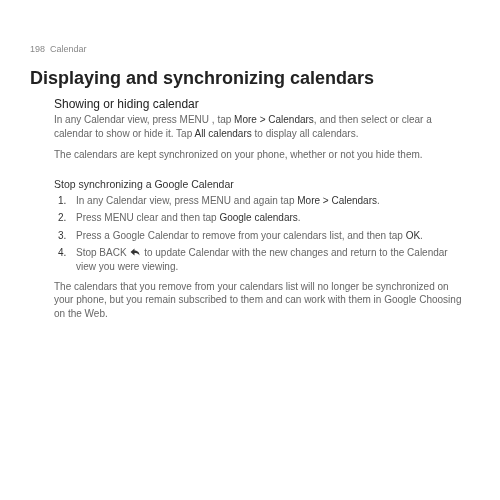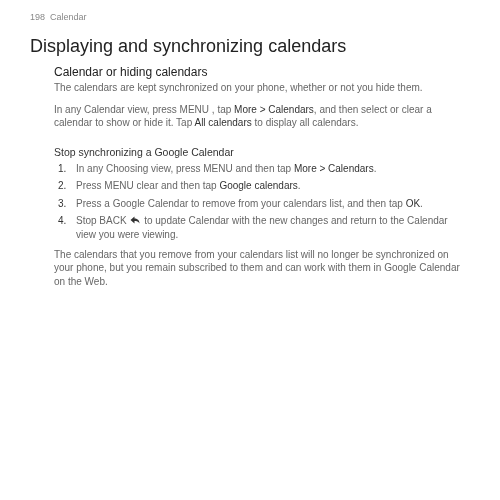--- a/index.html
+++ b/index.html
@@ -12,24 +12,25 @@
     background: #fff;
     box-sizing: border-box;
   }
   .page {
     padding: 12px 30px 16px 30px;
   }
   .header {
     font-size: 9px;
     color: #888;
     margin-bottom: 4px;
+    margin-top: 32px;
   }
   .h1 {
     font-size: 18px;
-    font-weight: 400;
+    font-weight: 700;
     color: #222;
     margin: 14px 0 8px 0;
   }
   .body-indent {
     margin-left: 24px;
   }
   .para {
     font-size: 10px;
     color: #666;
     line-height: 1.35;
@@ -81,46 +82,46 @@
   <div class="header">
     <span>198</span>
     &nbsp;<span>Calendar</span>
   </div>
 
   <div class="h1">Displaying and synchronizing calendars</div>
 
   <div class="body-indent">
 
 
-    <div class="h2">Calendar or hiding calendars</div>
-    <p class="para">The calendars are kept synchronized on your phone, whether or not you hide them.</p>
+    <div class="h2">Showing or hiding calendar</div>
     <p class="para">
       <span class="run">In any Calendar view, press MENU , tap </span><span class="run bold">More &gt; Calendars</span><span class="run">, and then select or clear a calendar to show or hide it. Tap </span><span class="run bold">All calendars</span><span class="run"> to display all calendars.</span>
     </p>
+    <p class="para">The calendars are kept synchronized on your phone, whether or not you hide them.</p>
 
 
     <div class="h3">Stop synchronizing a Google Calendar</div>
 
     <ol class="steps">
       <li>
         <span class="num">1.</span>
-        <span class="run">In any Choosing view, press MENU and then tap </span><span class="run bold">More &gt; Calendars</span><span class="run">.</span>
+        <span class="run">In any Calendar view, press MENU and again tap </span><span class="run bold">More &gt; Calendars</span><span class="run">.</span>
       </li>
       <li>
         <span class="num">2.</span>
         <span class="run">Press MENU clear and then tap </span><span class="run bold">Google calendars</span><span class="run">.</span>
       </li>
       <li>
         <span class="num">3.</span>
         <span class="run">Press a Google Calendar to remove from your calendars list, and then tap </span><span class="run bold">OK</span><span class="run">.</span>
       </li>
       <li>
         <span class="num">4.</span>
         <span class="run">Stop BACK </span><span class="icon-back"><svg viewBox="0 0 24 20">
               <path d="M3 10 L11 3 L11 7 C18 7 21 12 21 17 C19 13 15 12 11 12 L11 17 Z" fill="#333"></path>
             </svg></span><span class="run"> to update Calendar with the new changes and return to the Calendar view you were viewing.</span>
       </li>
     </ol>
 
-    <p class="para">The calendars that you remove from your calendars list will no longer be synchronized on your phone, but you remain subscribed to them and can work with them in Google Calendar on the Web.</p>
+    <p class="para">The calendars that you remove from your calendars list will no longer be synchronized on your phone, but you remain subscribed to them and can work with them in Google Choosing on the Web.</p>
 
   </div>
 </div>
 
 </body></html>

